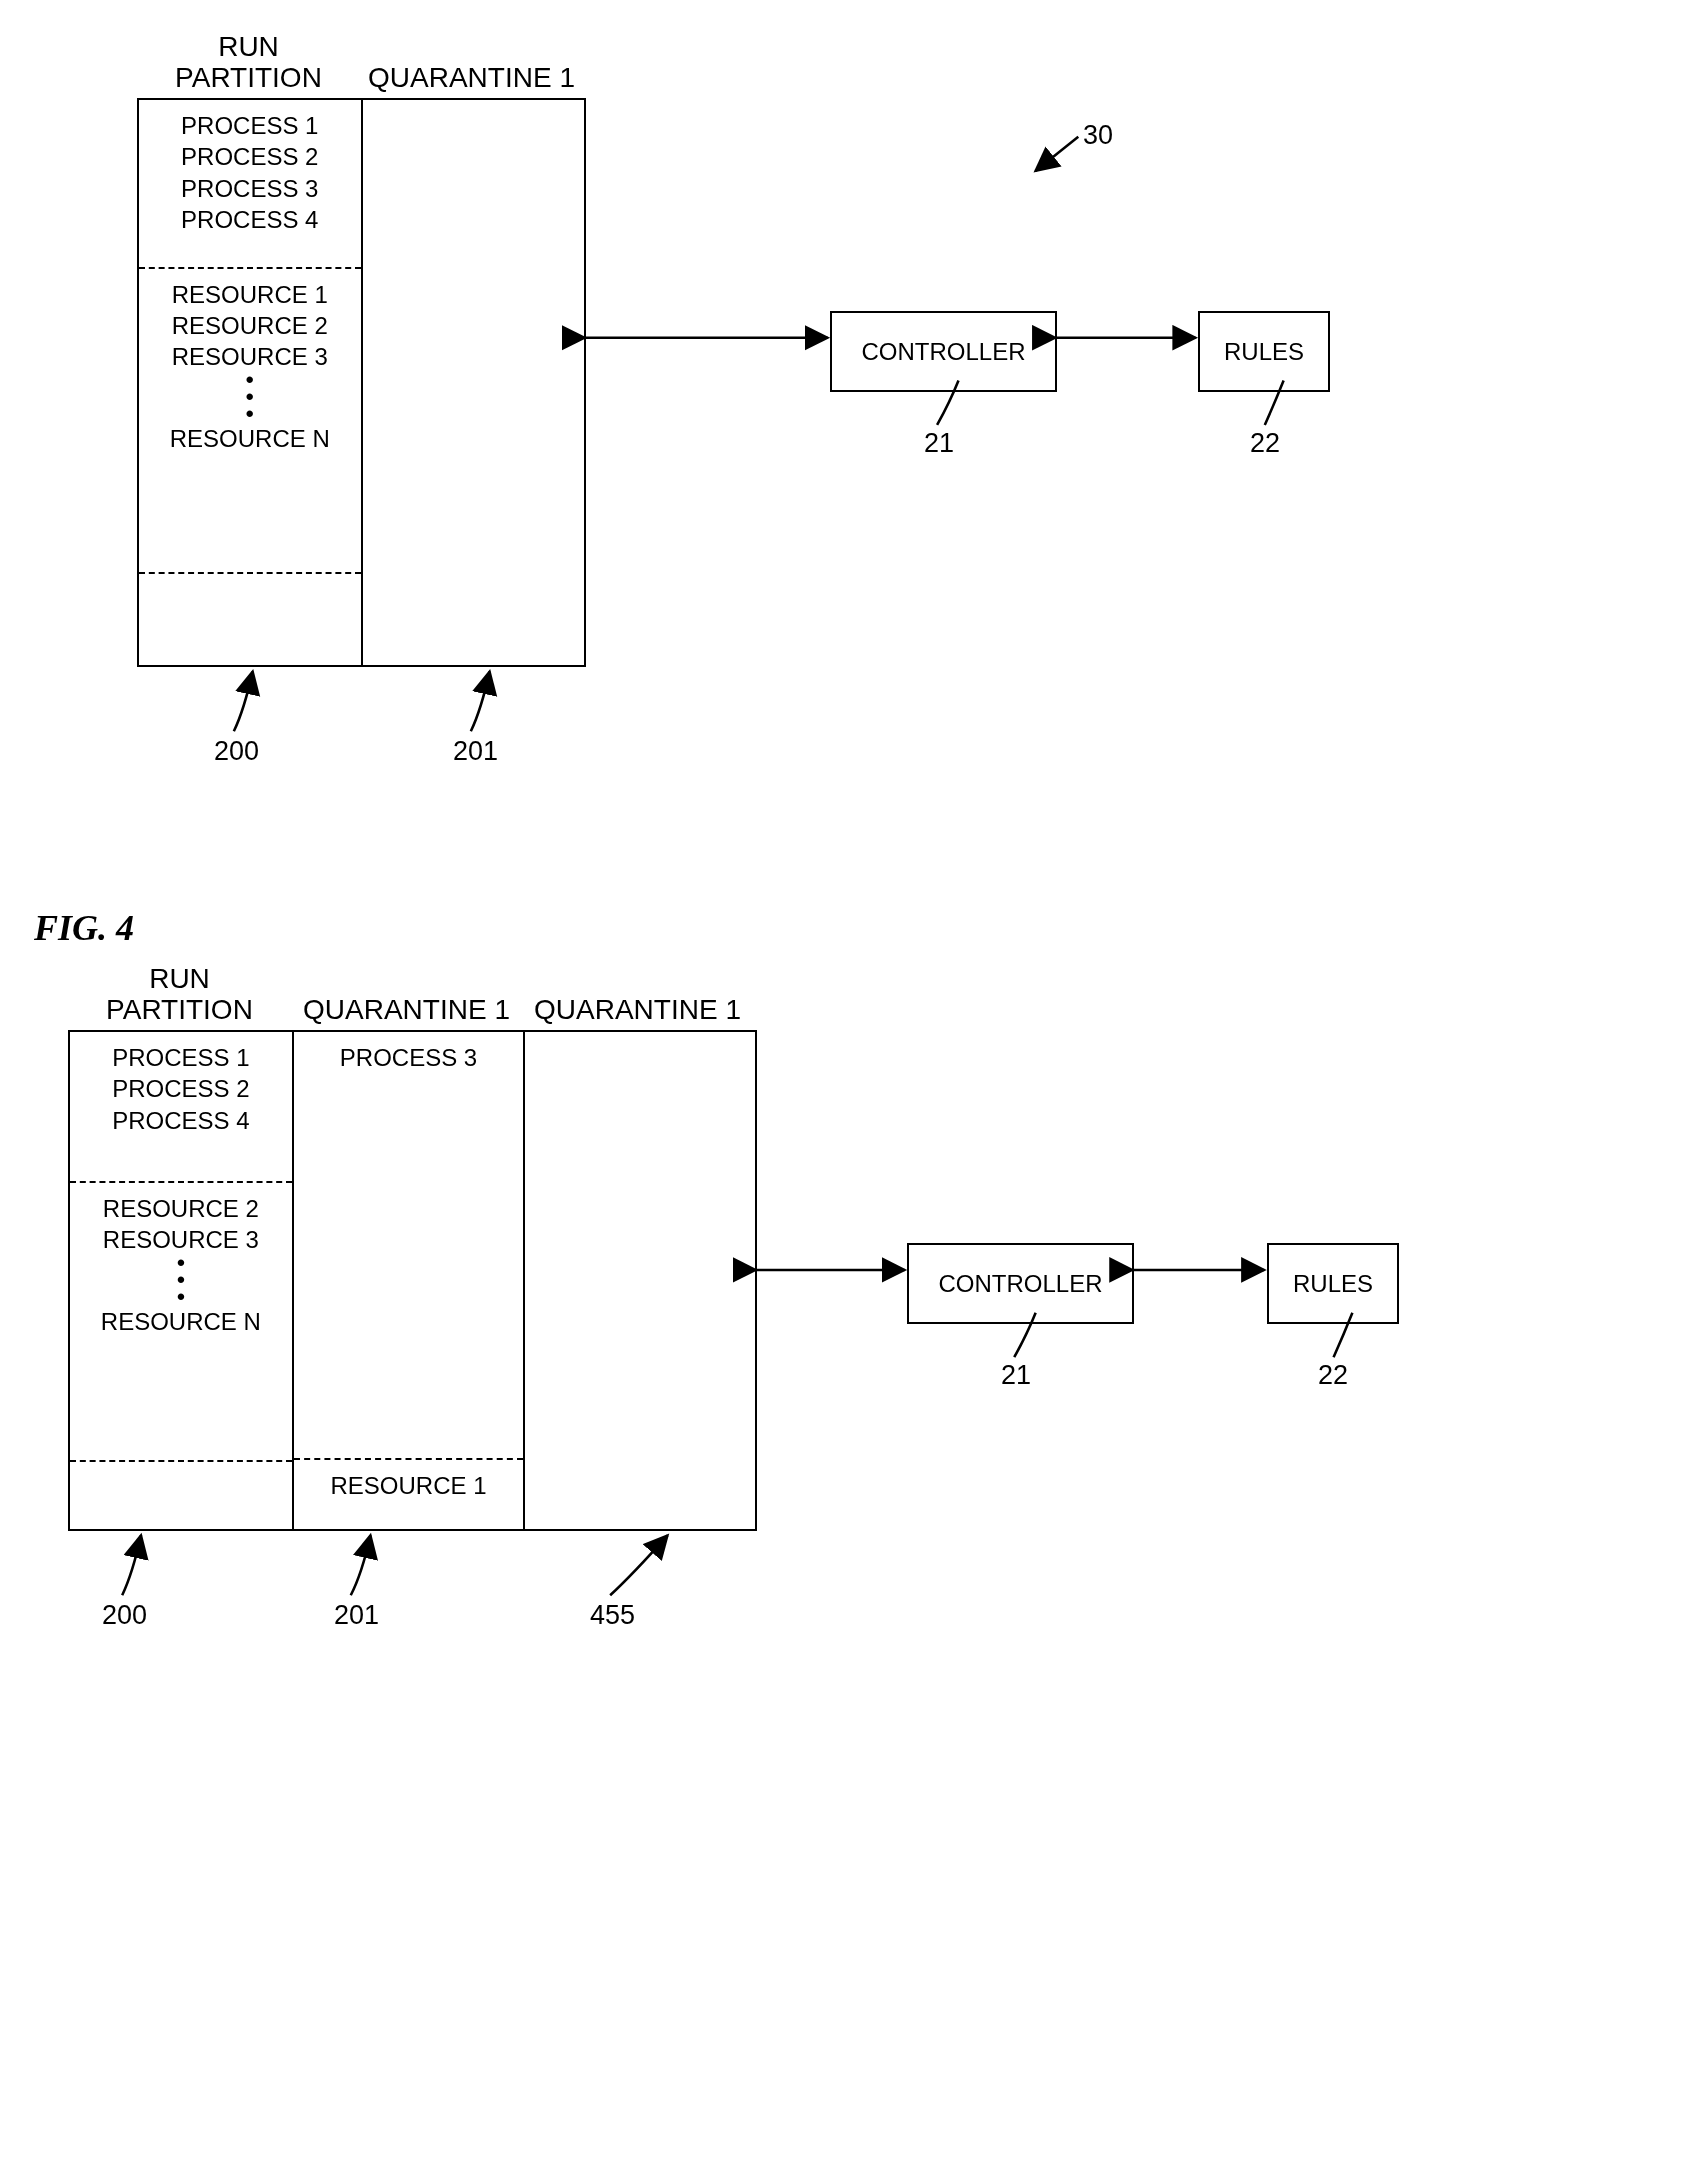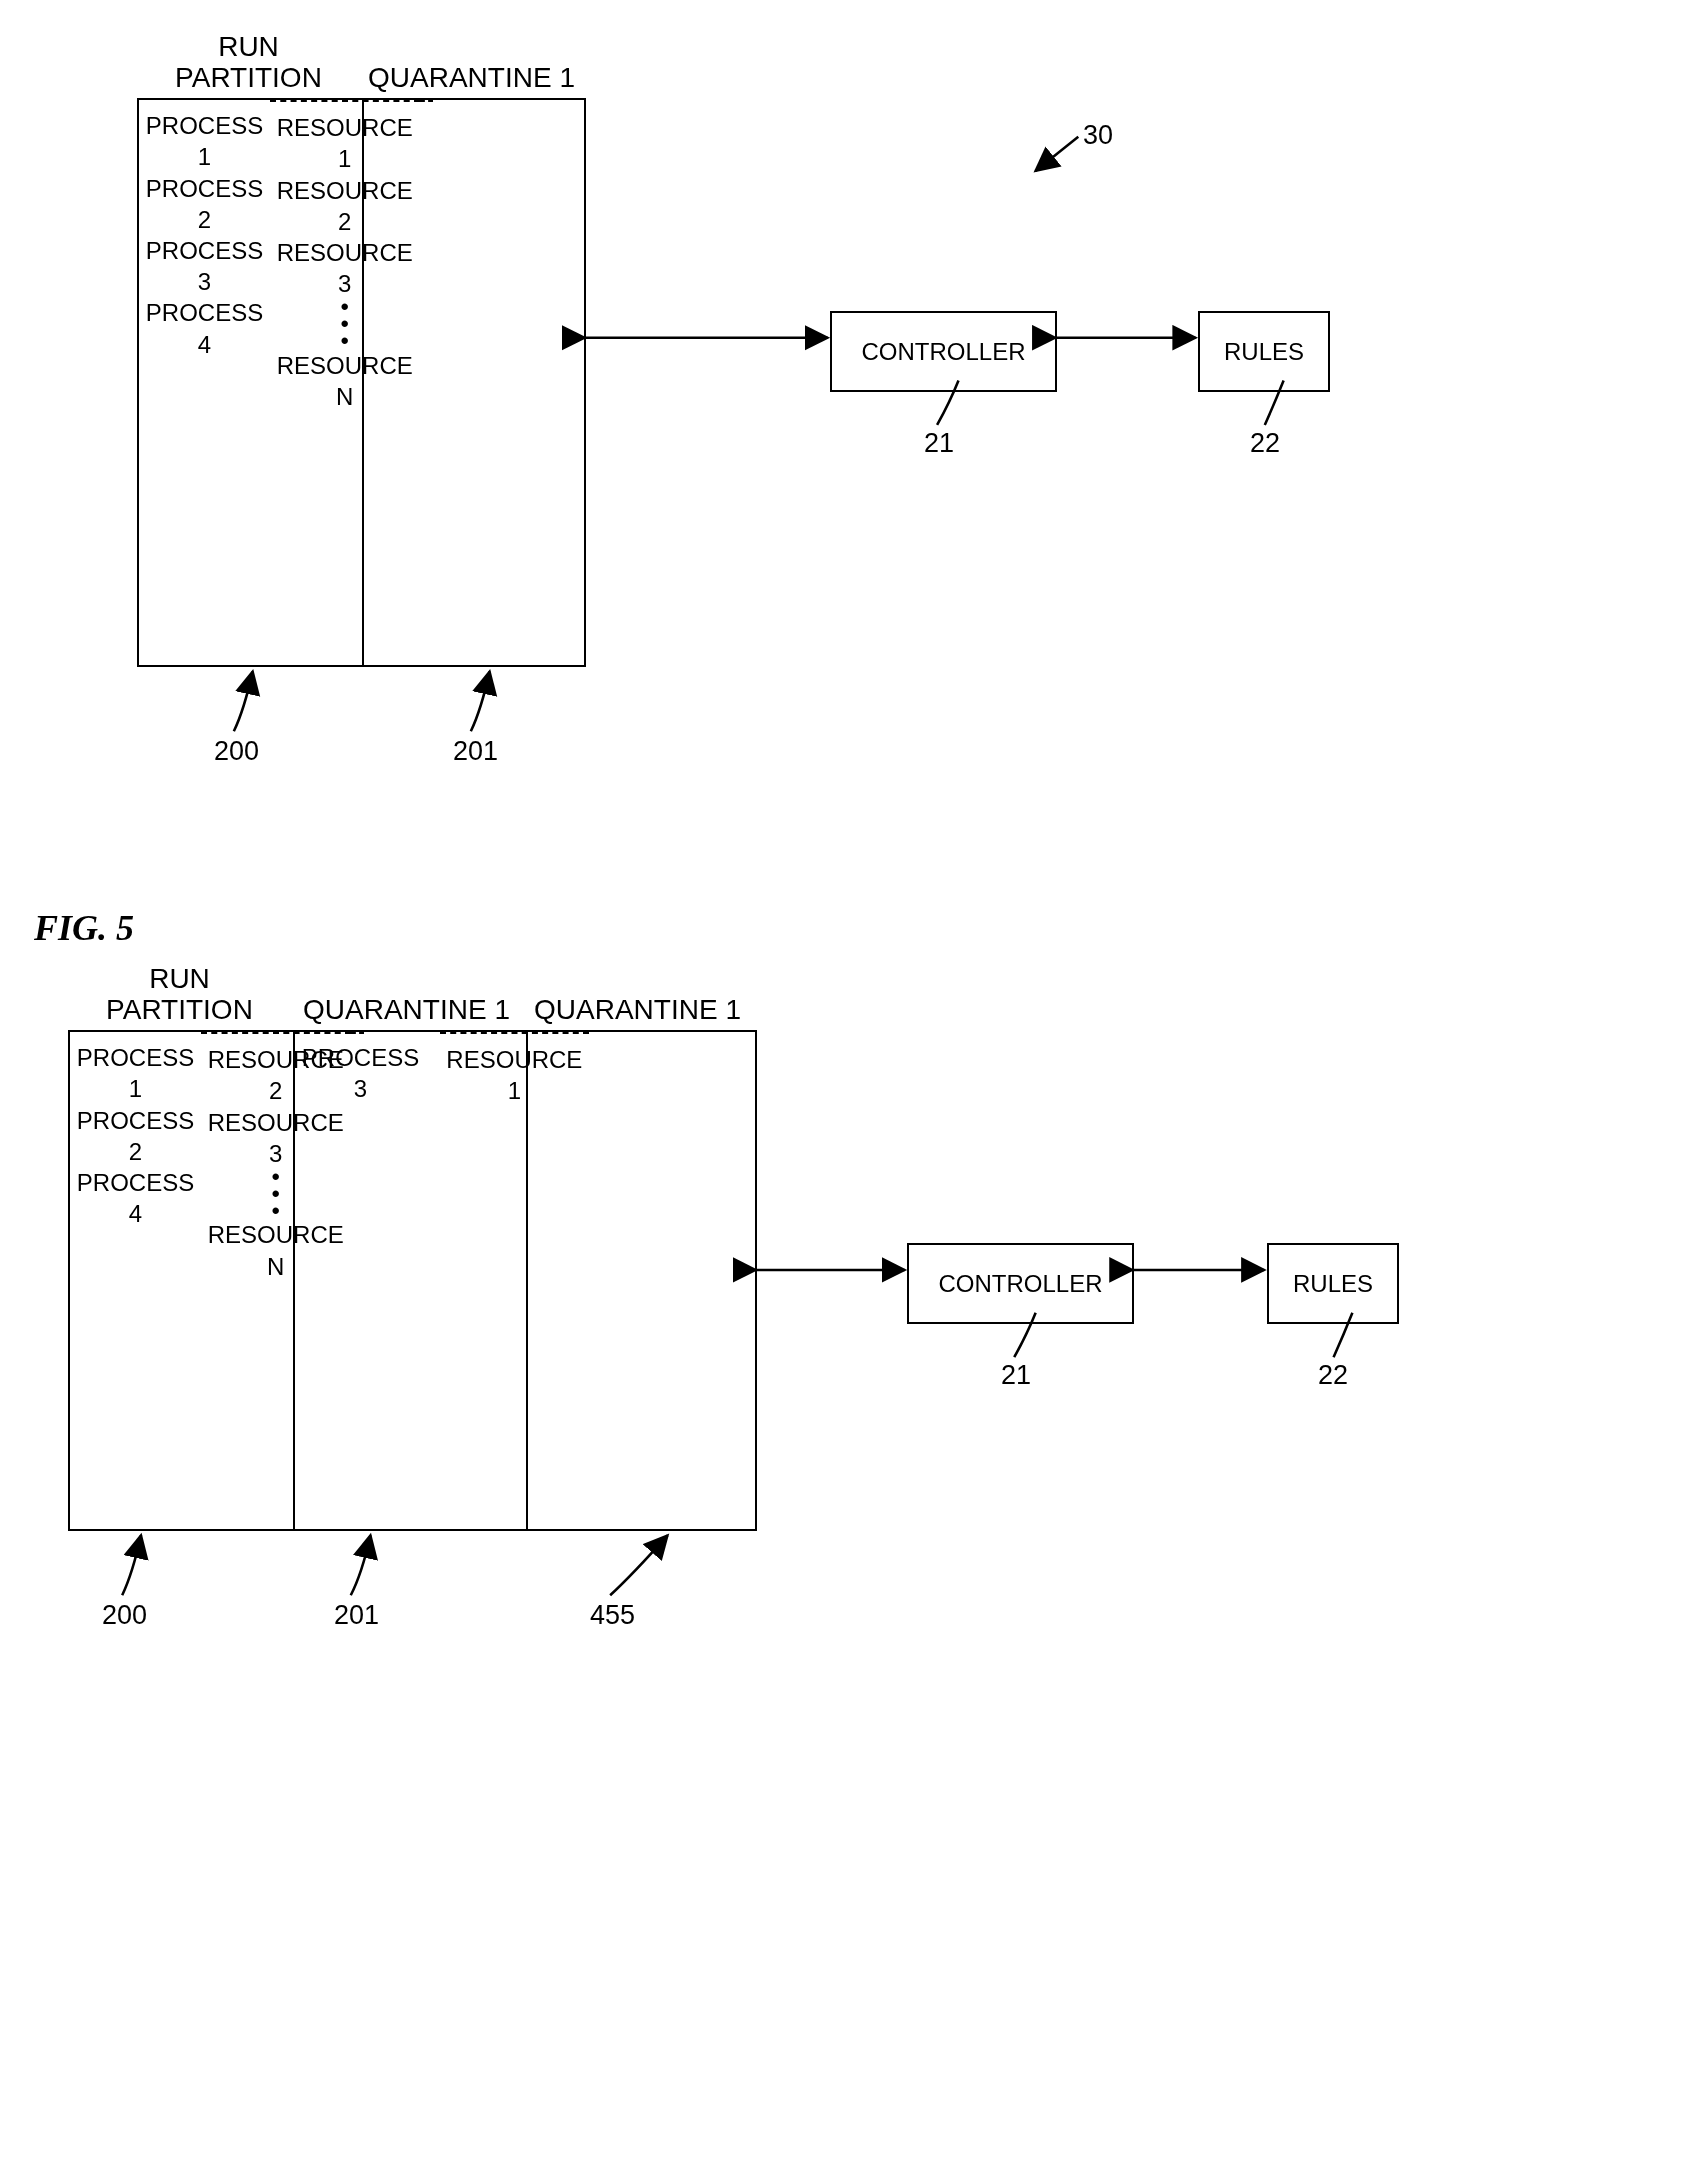--- a/index.html
+++ b/index.html
@@ -36,20 +36,21 @@
     line-height: 1.1;
   }
   .partitions {
     position: absolute;
     border: 2.6px solid #000;
     display: flex;
   }
   .partition {
     border-right: 2.6px solid #000;
     display: flex;
+    flex-direction: column;
   }
   .partition:last-child { border-right: none; }
   .section {
     font-size: 24px;
     text-align: center;
     padding: 10.3px 6.8px;
     line-height: 1.3;
   }
   .dashed-top {
     border-top: 2.6px dashed #000;
@@ -137,21 +138,21 @@
       <path d="M1438,457 Q1450,430 1460,405" stroke="#000" stroke-width="3" fill="none"></path>
 
       <path d="M233,815 Q245,790 255,745" stroke="#000" stroke-width="3" fill="none" marker-end="url(#ah2)"></path>
 
       <path d="M510,815 Q522,790 532,745" stroke="#000" stroke-width="3" fill="none" marker-end="url(#ah2)"></path>
     </svg>
   </div>
 </div>
 
 <div class="figure">
-  <div class="fig-title">FIG. 5</div>
+  <div class="fig-title">FIG. 4</div>
   <div class="diagram" style="height:702px;">
 
     <div class="headers" style="left:34px; top:0; height:60px;">
       <div class="header-col" style="width:223px; white-space:pre;">RUN
 PARTITION</div>
       <div class="header-col" style="width:231px;">QUARANTINE 1</div>
       <div class="header-col" style="width:231px;">QUARANTINE 1</div>
     </div>
 
     <div class="partitions" style="left:34px; top:64px; width:685px; height:497px;">

